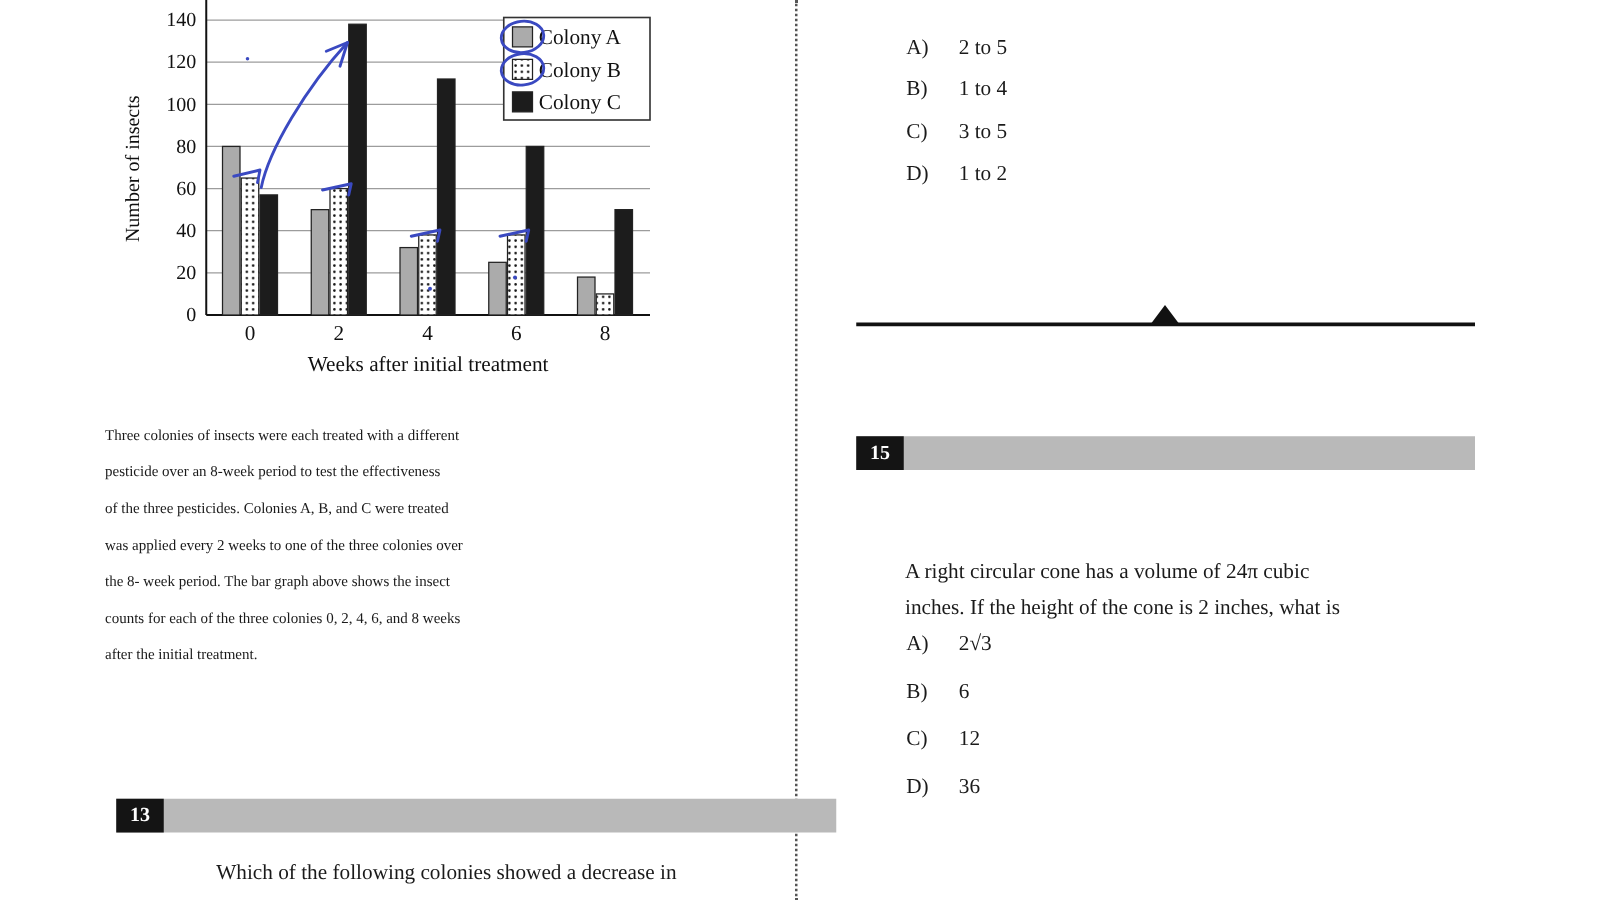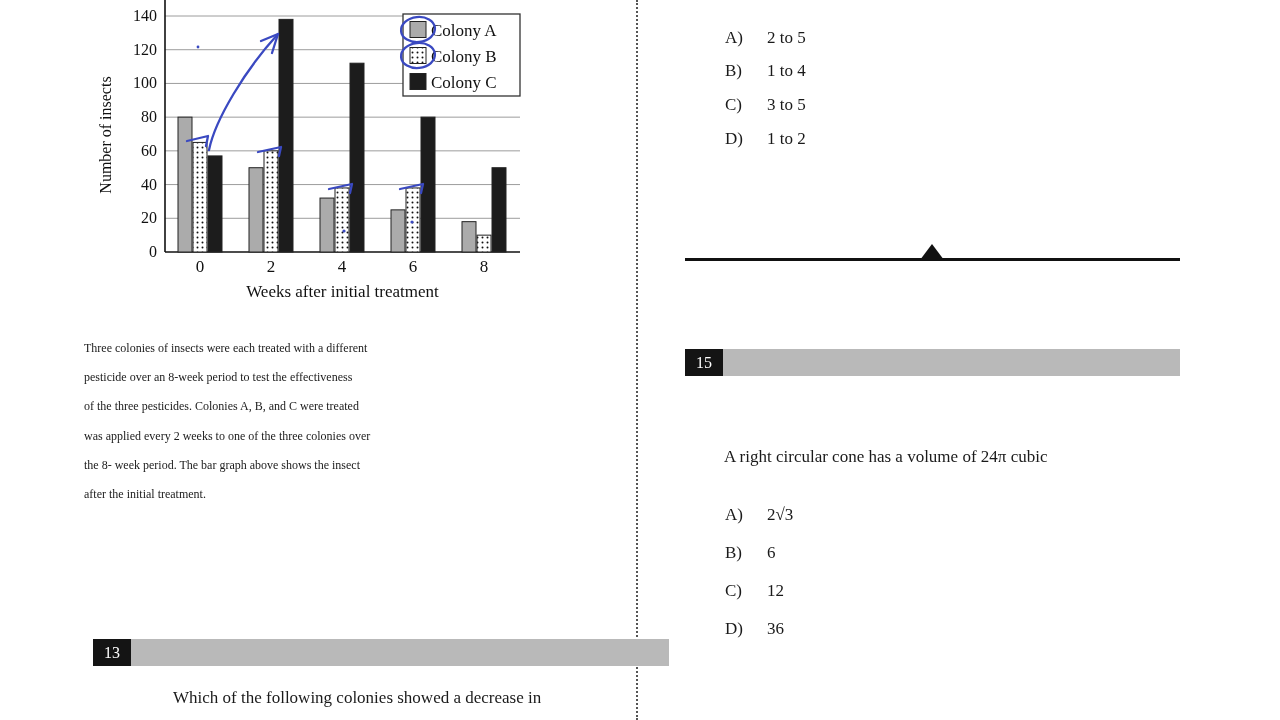--- a/index.html
+++ b/index.html
@@ -21,21 +21,21 @@
   .ink path,.ink ellipse{fill:none;stroke:var(--ink,#3a49c1);stroke-width:2.3;stroke-linecap:round;stroke-linejoin:round;}
   .ink circle{fill:var(--ink,#3a49c1);stroke:none;}
 
   
   .para{left:84px;top:334px;width:500px;font-size:12px;line-height:29.2px;}
 
   
   .qheader{height:27px;background:#b9b9b9;display:flex;align-items:stretch;}
   .qheader .qnum{
     width:38px;background:#141414;color:#ffffff;display:flex;
-    align-items:center;justify-content:center;font-size:16px;
+    align-items:center;justify-content:center;font-size:16px;font-weight:bold;
   }
   .q13-header{left:93px;top:639px;width:576px;}
   .q15-header{left:685px;top:349px;width:495px;}
 
   .q13-text{left:130px;top:688px;width:470px;font-size:17px;margin-left:43px;}
 
   
   .choices{display:flex;flex-direction:column;}
   .choice-row{display:flex;align-items:center;font-size:17px;}
   .choice-row .letter{width:42px;}
@@ -133,20 +133,21 @@
       <circle cx="103" cy="47" r="1.4"></circle>
     </svg>
   </div>
 
   <div class="abs para">
     <div>Three colonies of insects were each treated with a different</div>
     <div>pesticide over an 8-week period to test the effectiveness</div>
     <div>of the three pesticides. Colonies A, B, and C were treated</div>
     <div>was applied every 2 weeks to one of the three colonies over</div>
     <div>the 8- week period. The bar graph above shows the insect</div>
+    <div>counts for each of the three colonies 0, 2, 4, 6, and 8 weeks</div>
     <div>after the initial treatment.</div>
   </div>
 
   <div class="abs qheader q13-header">
     <span class="qnum">13</span>
   </div>
   <div class="abs q13-text">Which of the following colonies showed a decrease in</div>
 
   <div class="abs choices top-choices">
     <div class="choice-row">
@@ -169,20 +170,21 @@
 
   <div class="abs section-divider-rule"></div>
   <div class="abs triangle-up"></div>
 
   <div class="abs qheader q15-header">
     <span class="qnum">15</span>
   </div>
 
   <div class="abs q15-text">
     <div>A right circular cone has a volume of 24π cubic</div>
+    <div>inches. If the height of the cone is 2 inches, what is</div>
   </div>
 
   <div class="abs choices q15-choices">
     <div class="choice-row">
       <span class="letter">A)</span>
       <span class="value">2√3</span>
     </div>
     <div class="choice-row">
       <span class="letter">B)</span>
       <span class="value">6</span>

